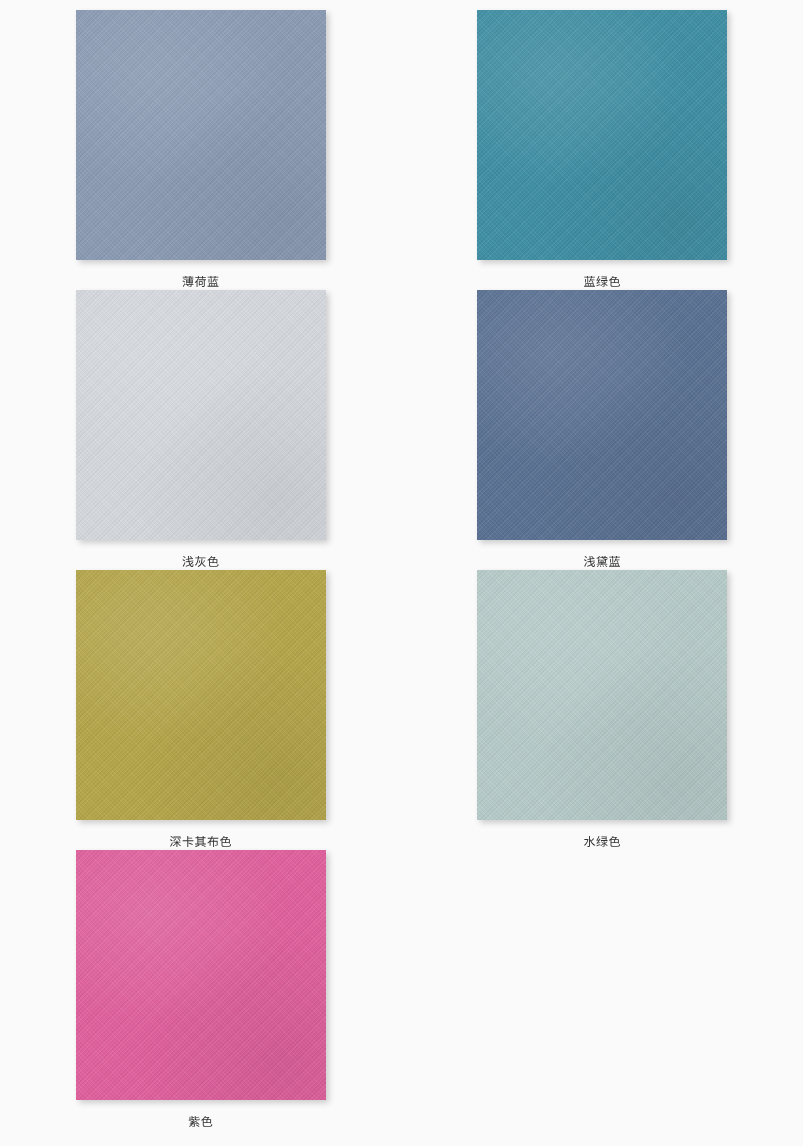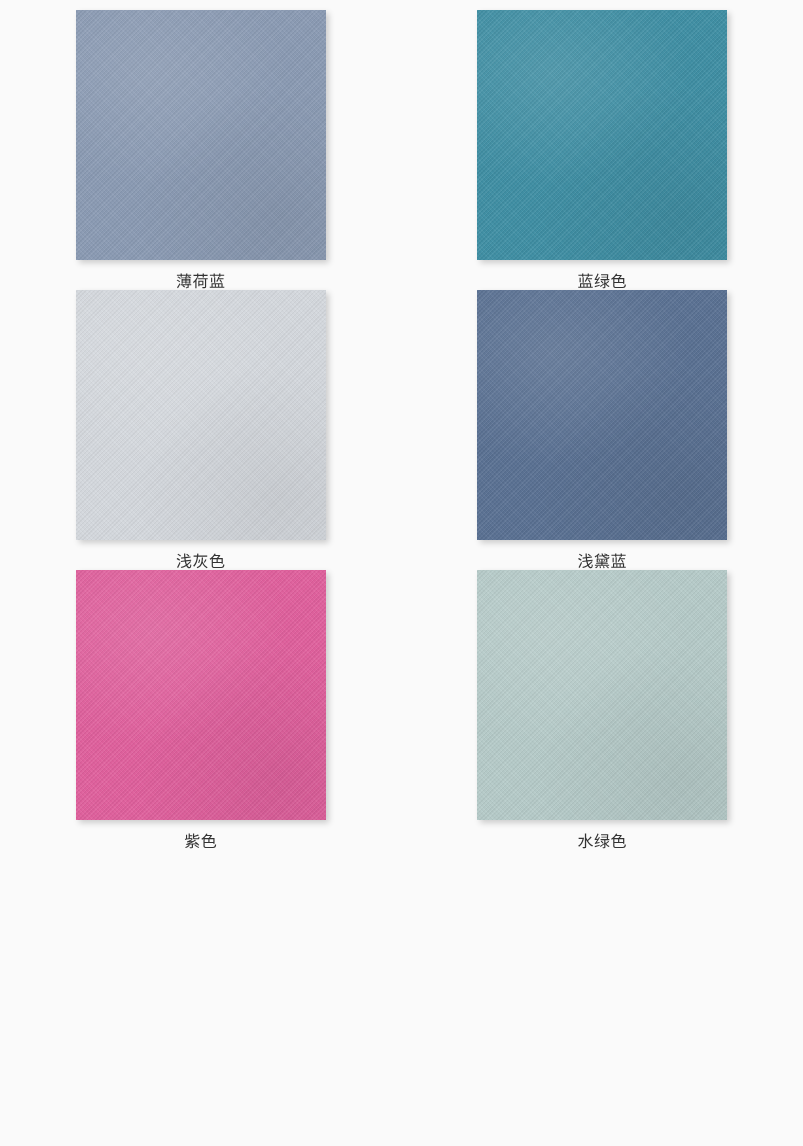--- a/index.html
+++ b/index.html
@@ -72,21 +72,21 @@
     position: absolute;
     inset: 0;
     background:
       radial-gradient(ellipse 85% 70% at 30% 25%, rgba(255,255,255,0.10), rgba(255,255,255,0) 65%),
       radial-gradient(ellipse 80% 80% at 80% 85%, rgba(0,0,0,0.055), rgba(0,0,0,0) 70%);
     pointer-events: none;
   }
 
   .swatch-label {
     margin-top: 14px;
-    font-size: 16px;
+    font-size: 12px;
     line-height: 16px;
     color: #333333;
     text-align: center;
     letter-spacing: 0.5px;
   }
 </style>
 </head>
 <body style="background: rgb(250, 250, 250);">
 
 <div class="swatch-grid">
@@ -105,24 +105,28 @@
     <div class="swatch-chip" style="background-color: rgb(213, 217, 222);"></div>
     <div class="swatch-label">浅灰色</div>
   </div>
 
   <div class="swatch-cell">
     <div class="swatch-chip" style="background-color: rgb(90, 113, 147);"></div>
     <div class="swatch-label">浅黛蓝</div>
   </div>
 
 
-
   <div class="swatch-cell">
-    <div class="swatch-chip" style="background-color: rgb(224, 96, 157);"></div>
-    <div class="swatch-label">紫色</div>
+    <div class="swatch-chip" style="background-color: rgb(181, 166, 74);"></div>
+    <div class="swatch-label">深卡其布色</div>
   </div>
 
   <div class="swatch-cell">
     <div class="swatch-chip" style="background-color: rgb(182, 203, 201);"></div>
     <div class="swatch-label">水绿色</div>
   </div>
 
+  <div class="swatch-cell">
+    <div class="swatch-chip" style="background-color: rgb(224, 96, 157);"></div>
+    <div class="swatch-label">紫色</div>
+  </div>
+
 </div>
 
 </body></html>

